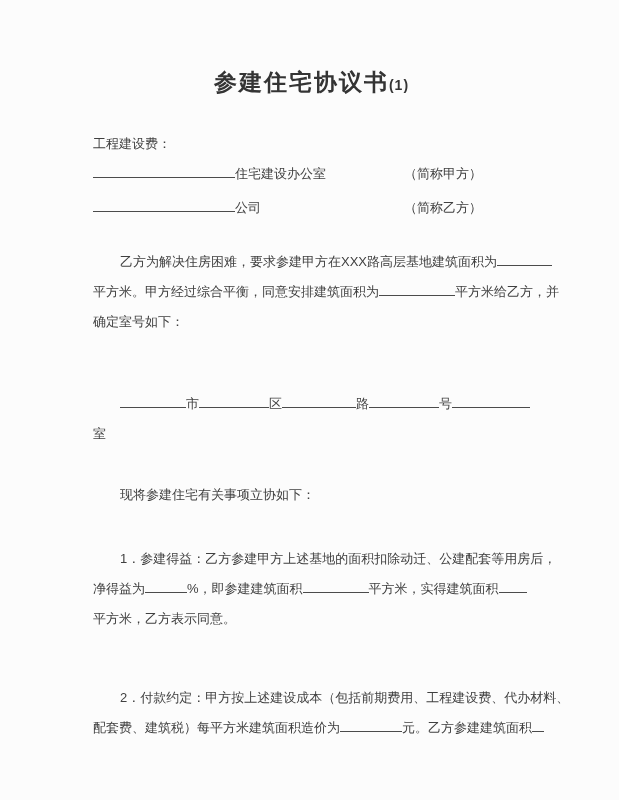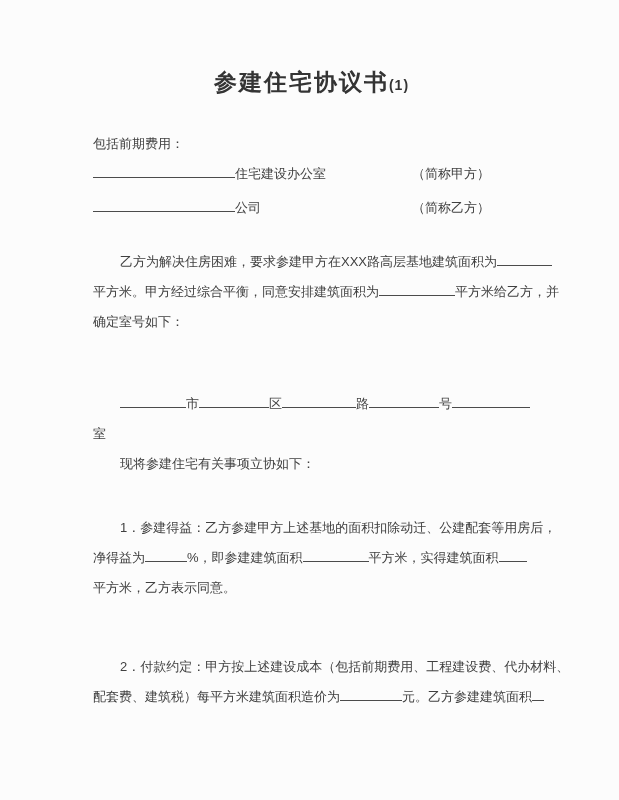--- a/index.html
+++ b/index.html
@@ -38,39 +38,39 @@
   .block{line-height:30px;}
   .line{white-space:nowrap;}
   .indent .line:first-child{text-indent:27px;}
   .blank{
     display:inline-block;
     border-bottom:1.5px solid var(--rule);
     height:13px;
     vertical-align:baseline;
   }
   .party-row .line{position:relative;}
-  .party-row .alias{position:absolute;left:319px;top:0;}
+  .party-row .alias{position:absolute;left:311px;top:0;}
   
   [data-name="parties-label"]{margin-top:26px;}
   [data-name="party-a-row"]{margin-top:0px;}
   [data-name="party-b-row"]{margin-top:4px;}
   [data-name="intro-paragraph"]{margin-top:24px;}
   [data-name="address-line"]{margin-top:52px;}
-  [data-name="notice-line"]{}
+  [data-name="notice-line"]{margin-top:31px;}
   [data-name="clause-1"]{margin-top:34px;}
   [data-name="clause-2"]{margin-top:49px;}
 </style>
 </head>
 <body>
 
 <div class="page" data-name="document-page">
   <h1 class="title" data-name="document-title"><span data-name="title-text">参建住宅协议书</span><span class="title-num" data-name="title-number">(1)</span></h1>
   <div id="doc-body" data-name="document-body">
       <div class="block" data-name="parties-label">
-        <div class="line" data-name="parties-label-line"><span class="t" data-name="text-run">包括前期费用：</span></div>
+        <div class="line" data-name="parties-label-line"><span class="t" data-name="text-run">工程建设费：</span></div>
       </div>
       <div class="block party-row" data-name="party-a-row">
         <div class="line" data-name="party-a-row-line"><span class="blank" data-name="blank-field" style="width: 142px;"></span><span class="t" data-name="text-run">住宅建设办公室</span><span class="alias" data-name="party-a-row-alias">（简称甲方）</span></div>
       </div>
       <div class="block party-row" data-name="party-b-row">
         <div class="line" data-name="party-b-row-line"><span class="blank" data-name="blank-field" style="width: 142px;"></span><span class="t" data-name="text-run">公司</span><span class="alias" data-name="party-b-row-alias">（简称乙方）</span></div>
       </div>
       <div class="block indent" data-name="intro-paragraph">
         <div class="line" data-name="intro-paragraph-line"><span class="t" data-name="text-run">乙方为解决住房困难，要求参建甲方在XXX路高层基地建筑面积为</span><span class="blank" data-name="blank-field" style="width: 55px;"></span></div>
         <div class="line" data-name="intro-paragraph-line"><span class="t" data-name="text-run">平方米。甲方经过综合平衡，同意安排建筑面积为</span><span class="blank" data-name="blank-field" style="width: 76px;"></span><span class="t" data-name="text-run">平方米给乙方，并</span></div>

